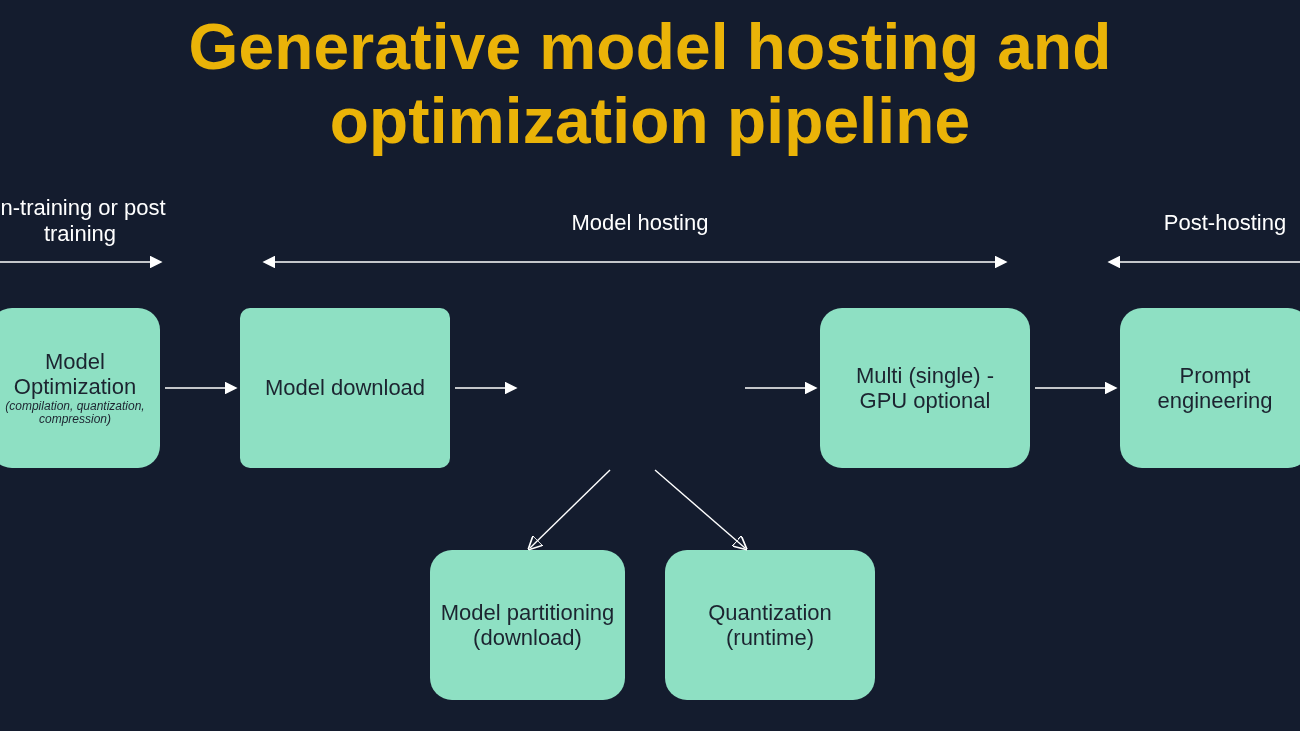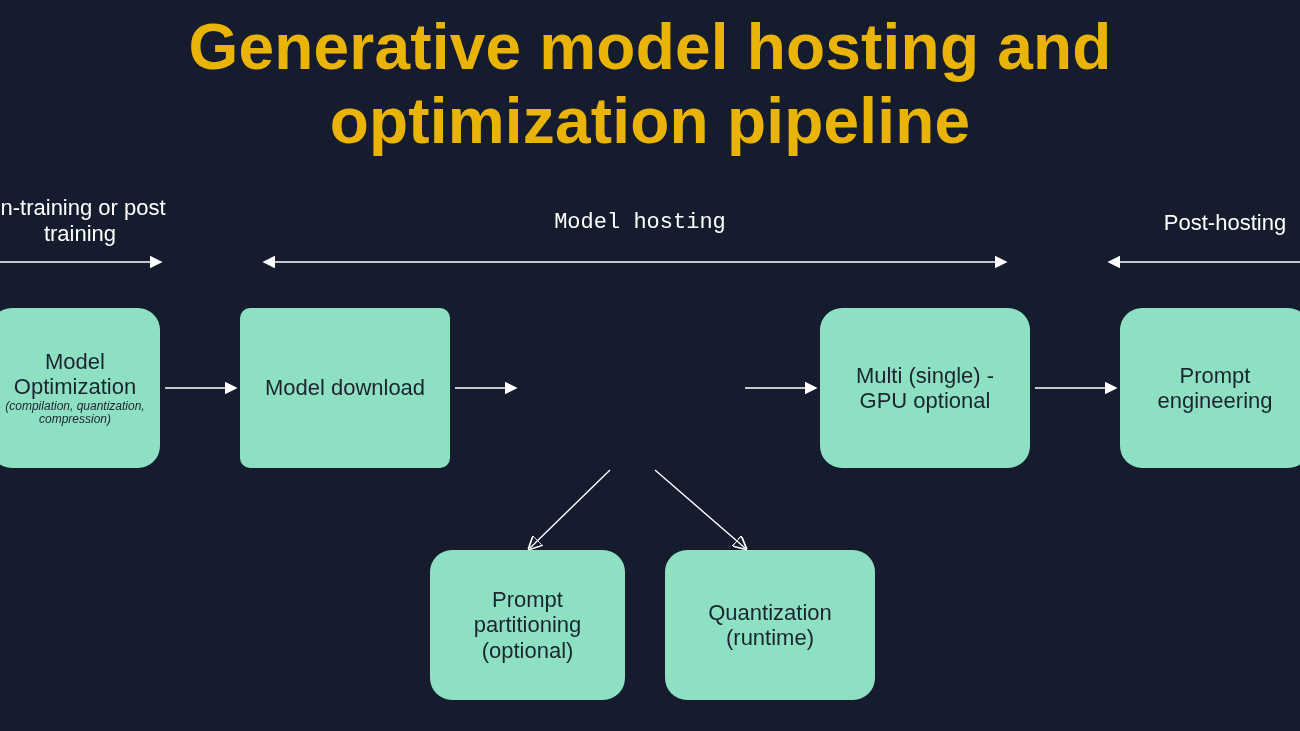--- a/index.html
+++ b/index.html
@@ -70,21 +70,21 @@
   }
 </style>
 </head>
 <body>
 
 <div class="stage">
 
   <div class="title">Generative model hosting and optimization pipeline</div>
 
   <div class="section-label" style="top:195px; left:-10px; width:180px;">In-training or post training</div>
-  <div class="section-label" style="top:210px; left:540px; width:200px;font-family:Liberation Mono, monospace;">Model hosting</div>
+  <div class="section-label" style="top:210px; left:540px; width:200px;">Model hosting</div>
   <div class="section-label" style="top:210px; left:1150px; width:150px;">Post-hosting</div>
 
   <div class="box" style="top:308px; left:-10px; width:170px; height:160px;">
     <div>Model Optimization</div>
     <div class="sub">(compilation, quantization, compression)</div>
   </div>
 
   <div class="box" style="top:308px; left:240px; width:210px; height:160px;border-radius:10px;">
     <div>Model download</div>
   </div>
@@ -92,21 +92,21 @@
 
   <div class="box" style="top:308px; left:820px; width:210px; height:160px;">
     <div>Multi (single) - GPU optional</div>
   </div>
 
   <div class="box" style="top:308px; left:1120px; width:190px; height:160px;">
     <div>Prompt engineering</div>
   </div>
 
   <div class="box" style="top:550px; left:430px; width:195px; height:150px;">
-    <div>Prompt partitioning (optional)</div>
+    <div>Model partitioning (download)</div>
   </div>
 
   <div class="box" style="top:550px; left:665px; width:210px; height:150px;">
     <div>Quantization (runtime)</div>
   </div>
 
   <svg class="overlay">
     <defs>
       <marker id="arrow-end" viewBox="0 0 10 10" refX="8" refY="5" markerWidth="8" markerHeight="8" orient="auto-start-reverse">
         <path d="M 0 0 L 10 5 L 0 10 z" fill="#ffffff"></path>

